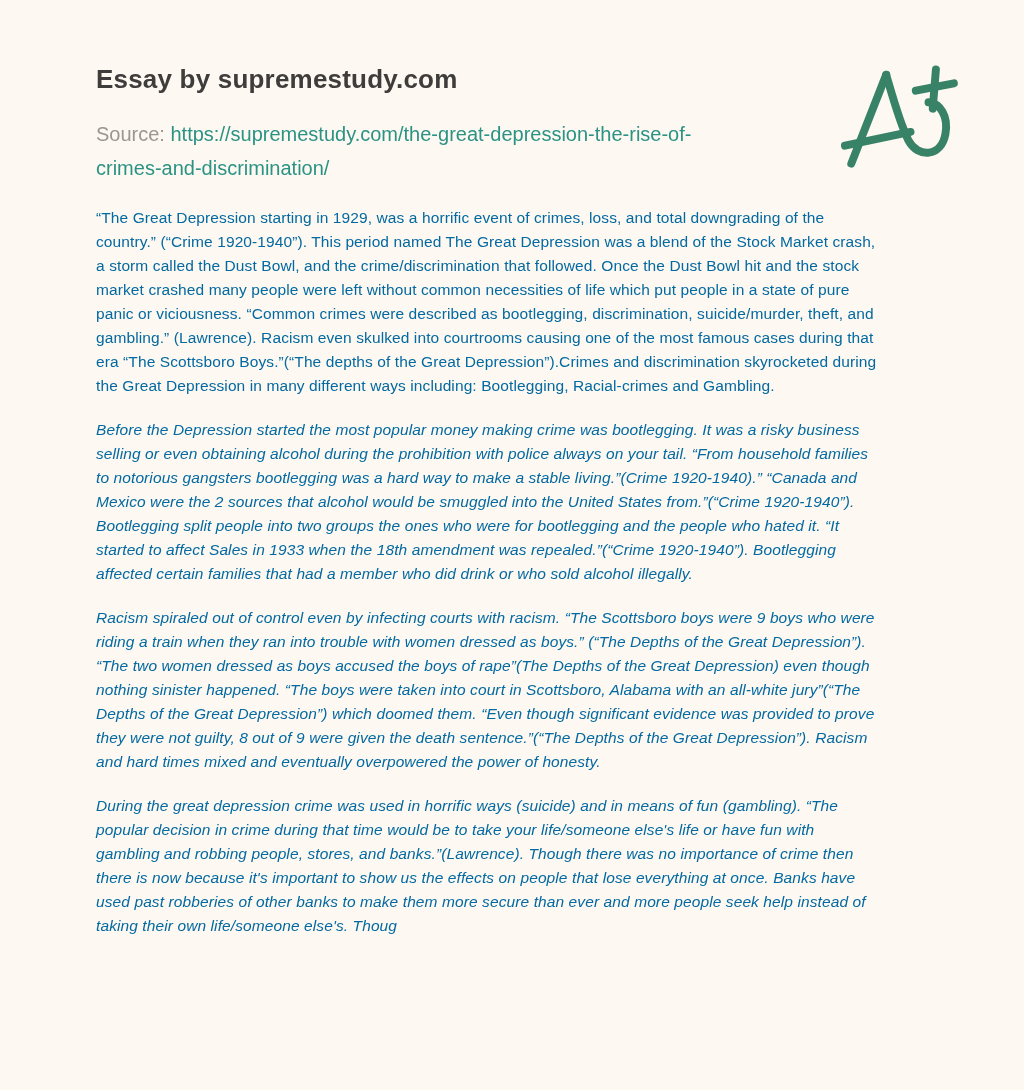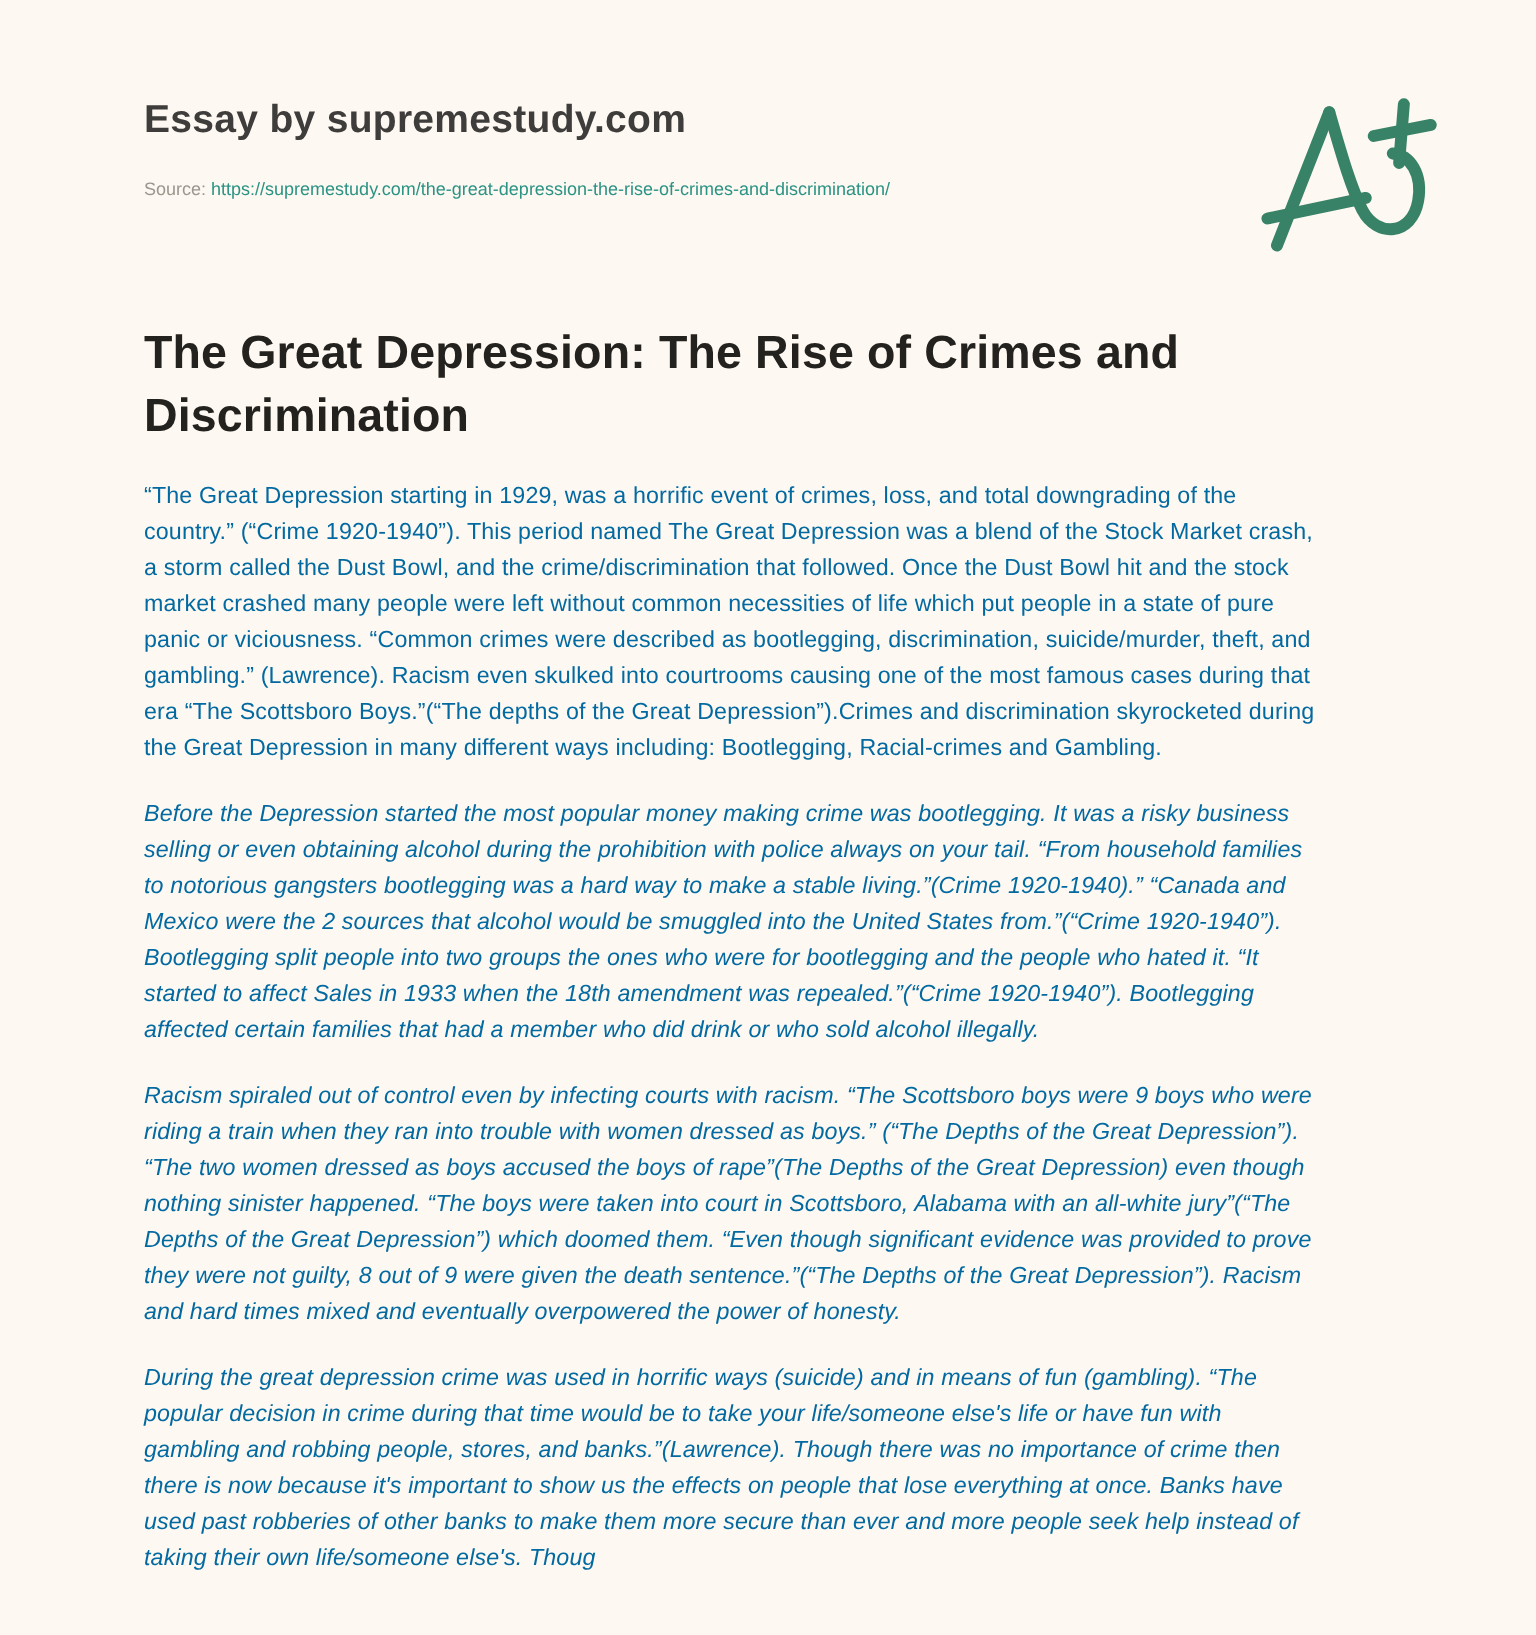--- a/index.html
+++ b/index.html
@@ -27,22 +27,22 @@
   .essay-by {
     font-size: 26px;
     font-weight: 700;
     color: #3e3d3b;
     margin: 0;
     letter-spacing: 0.2px;
   }
   .source-line {
     margin-top: 22px;
     max-width: 600px;
-    font-size: 12px;
-    line-height: 18px;
+    font-size: 20px;
+    line-height: 34px;
   }
   .source-label {
     color: #9b968e;
   }
   .source-link {
     color: #2b9384;
     text-decoration: none;
     word-break: normal;
   }
   .logo {
@@ -104,22 +104,20 @@
         <path d="M 7 81 L 69 68"></path>
 
         <path d="M 93 9 L 90 46"></path>
 
         <path d="M 74 29 L 110 22"></path>
       </svg>
     </span>
   </div>
 
   <div class="article">
-    <h2 class="article-title">The Great Depression: The Rise of Crimes and
-Discrimination</h2>
 
     <p class="paragraph first">“The Great Depression starting in 1929, was a horrific event of crimes, loss, and total downgrading of the
 country.” (“Crime 1920-1940”). This period named The Great Depression was a blend of the Stock Market crash,
 a storm called the Dust Bowl, and the crime/discrimination that followed. Once the Dust Bowl hit and the stock
 market crashed many people were left without common necessities of life which put people in a state of pure
 panic or viciousness. “Common crimes were described as bootlegging, discrimination, suicide/murder, theft, and
 gambling.” (Lawrence). Racism even skulked into courtrooms causing one of the most famous cases during that
 era “The Scottsboro Boys.”(“The depths of the Great Depression”).Crimes and discrimination skyrocketed during
 the Great Depression in many different ways including: Bootlegging, Racial-crimes and Gambling.</p>
 

